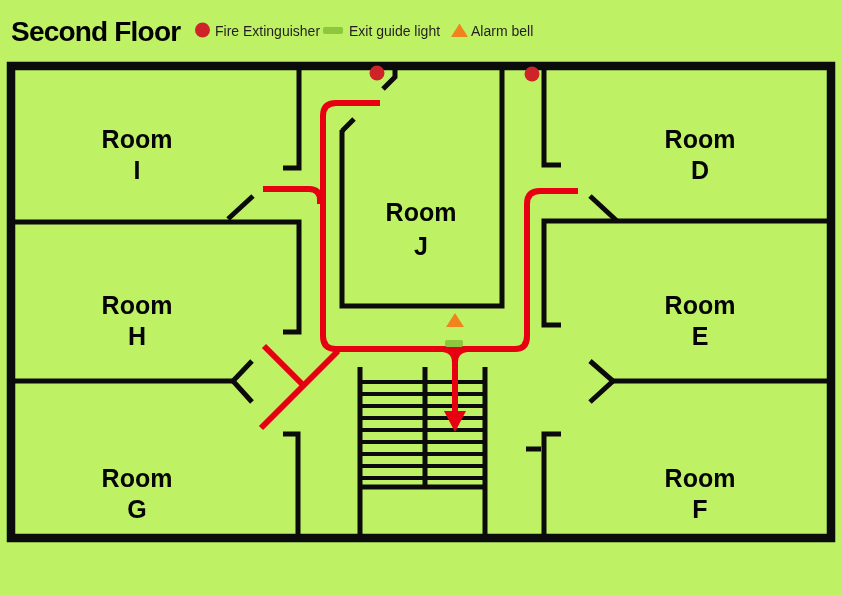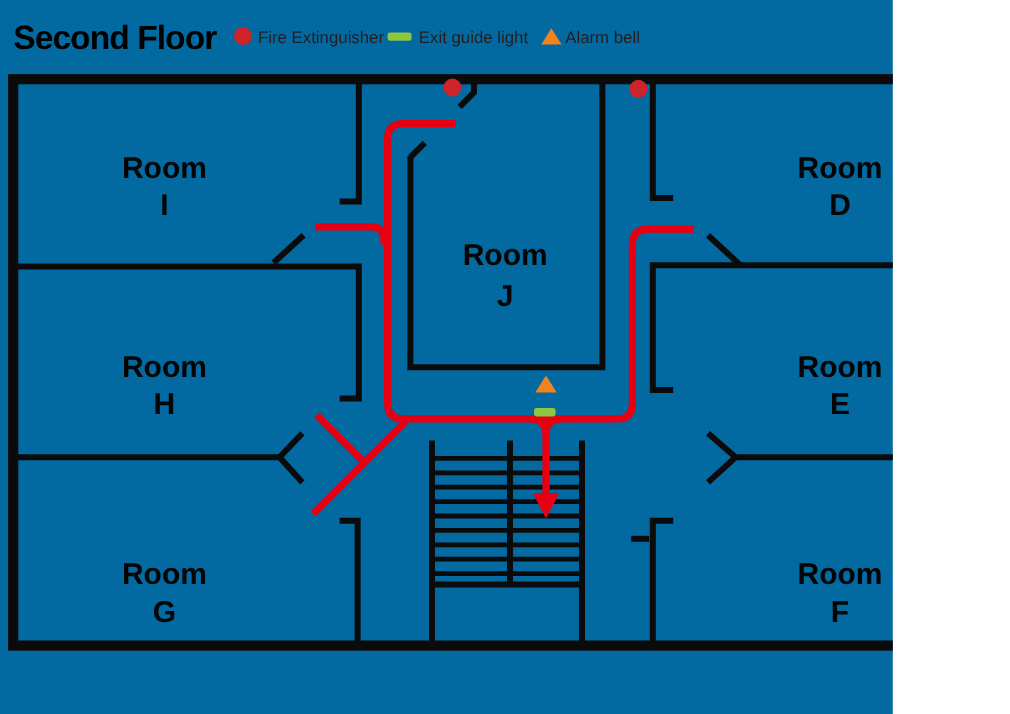--- a/index.html
+++ b/index.html
@@ -1,16 +1,16 @@
 <!DOCTYPE html>
 <html><head>
 <meta charset="utf-8">
 <style>
   html,body { margin:0; padding:0; background:#ffffff; }
-  .stage { position:relative; width:744px; height:595px; background:#0369a1; overflow:hidden; }
+  .stage { position:relative; width:842px; height:595px; background:#bef264; overflow:hidden; }
   svg { display:block; font-family:"Liberation Sans", sans-serif; }
   .title-text { font-family:"Liberation Sans", sans-serif; font-size:28px; font-weight:bold; letter-spacing:-0.8px; fill:#000000; }
   .legend-text { font-family:"Liberation Sans", sans-serif; font-size:14px; fill:#231f20; }
   .room-line { font-family:"Liberation Sans", sans-serif; font-size:25px; font-weight:bold; fill:#050505; text-anchor:middle; }
   .wall { stroke:#0b0b0b; fill:none; stroke-linecap:butt; }
 </style>
 </head>
 <body>
 
 <div class="stage">

